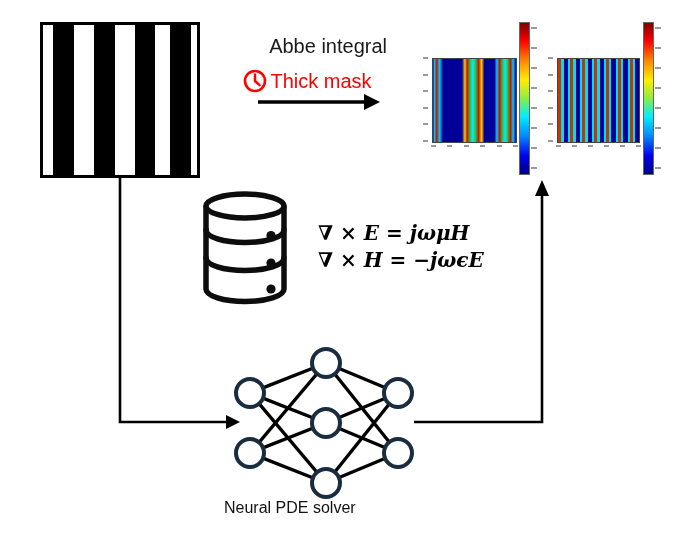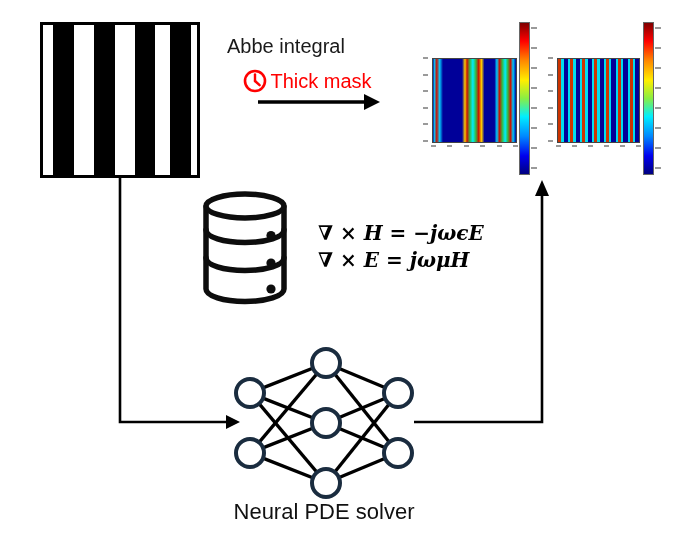--- a/index.html
+++ b/index.html
@@ -10,21 +10,21 @@
   
   #mask{
     position:absolute;left:40px;top:22px;width:154px;height:150px;
     border:3px solid #000;
     background:linear-gradient(90deg,
       #fff 0 6.5%, #000 6.5% 20%, #fff 20% 33%, #000 33% 46.5%,
       #fff 46.5% 60%, #000 60% 73%, #fff 73% 82.5%, #000 82.5% 96%, #fff 96%);
   }
   
   #method-label{
-    position:absolute;left:227px;top:35px;width:160px;text-align:left;
+    position:absolute;left:227px;top:35px;width:160px;text-align:right;
     font-size:20px;color:#1a1a1a;white-space:nowrap;
   }
   #constraint-row{
     position:absolute;left:227px;top:59px;width:160px;height:26px;
     display:flex;align-items:center;justify-content:center;gap:2px;white-space:nowrap;margin-top:9px;
   }
   #constraint-label{font-size:20px;font-weight:400;}
   
   .hm-plot{position:absolute;border:1px solid #444;}
   #hm-plot-1{
@@ -55,22 +55,22 @@
     position:absolute;left:161px;top:309px;width:350px;text-align:center;
     font-size:21px;color:#111;white-space:nowrap;
   }
   #equations{
     position:absolute;left:318px;top:220px;
     font-family:"DejaVu Serif", serif;font-style:italic;font-weight:600;
     font-size:20px;line-height:27px;color:#000;white-space:nowrap;
   }
   
   #solver-label{
-    position:absolute;left:224px;top:499px;width:200px;text-align:center;
-    font-size:22px;color:#111;white-space:nowrap;
+    position:absolute;left:224px;top:499px;width:200px;text-align:left;
+    font-size:16px;color:#111;white-space:nowrap;
   }
   
   #overlay{position:absolute;left:0;top:0;width:700px;height:536px;}
   svg{display:block;}
 </style>
 </head>
 <body>
 
 <div id="canvas">
 
@@ -129,22 +129,22 @@
       <div class="tick" style="left: 655px; top: 47px; width: 6px; height: 2px;"></div>
       <div class="tick" style="left: 655px; top: 67px; width: 6px; height: 2px;"></div>
       <div class="tick" style="left: 655px; top: 87px; width: 6px; height: 2px;"></div>
       <div class="tick" style="left: 655px; top: 107px; width: 6px; height: 2px;"></div>
       <div class="tick" style="left: 655px; top: 127px; width: 6px; height: 2px;"></div>
       <div class="tick" style="left: 655px; top: 147px; width: 6px; height: 2px;"></div>
       <div class="tick" style="left: 655px; top: 167px; width: 6px; height: 2px;"></div>
     </div>
 
   <div id="equations">
+    <div>∇ × E = jωμH</div>
     <div>∇ × H = −jωϵE</div>
-    <div>∇ × E = jωμH</div>
   </div>
 
   <div id="solver-label">Neural PDE solver</div>
 
   <svg id="overlay" viewBox="0 0 700 536">
 
     <g>
       <line x1="258" y1="102" x2="366" y2="102" stroke="#000" stroke-width="3.4"></line>
       <polygon points="380,102 364,94 364,110" fill="#000"></polygon>
     </g>

